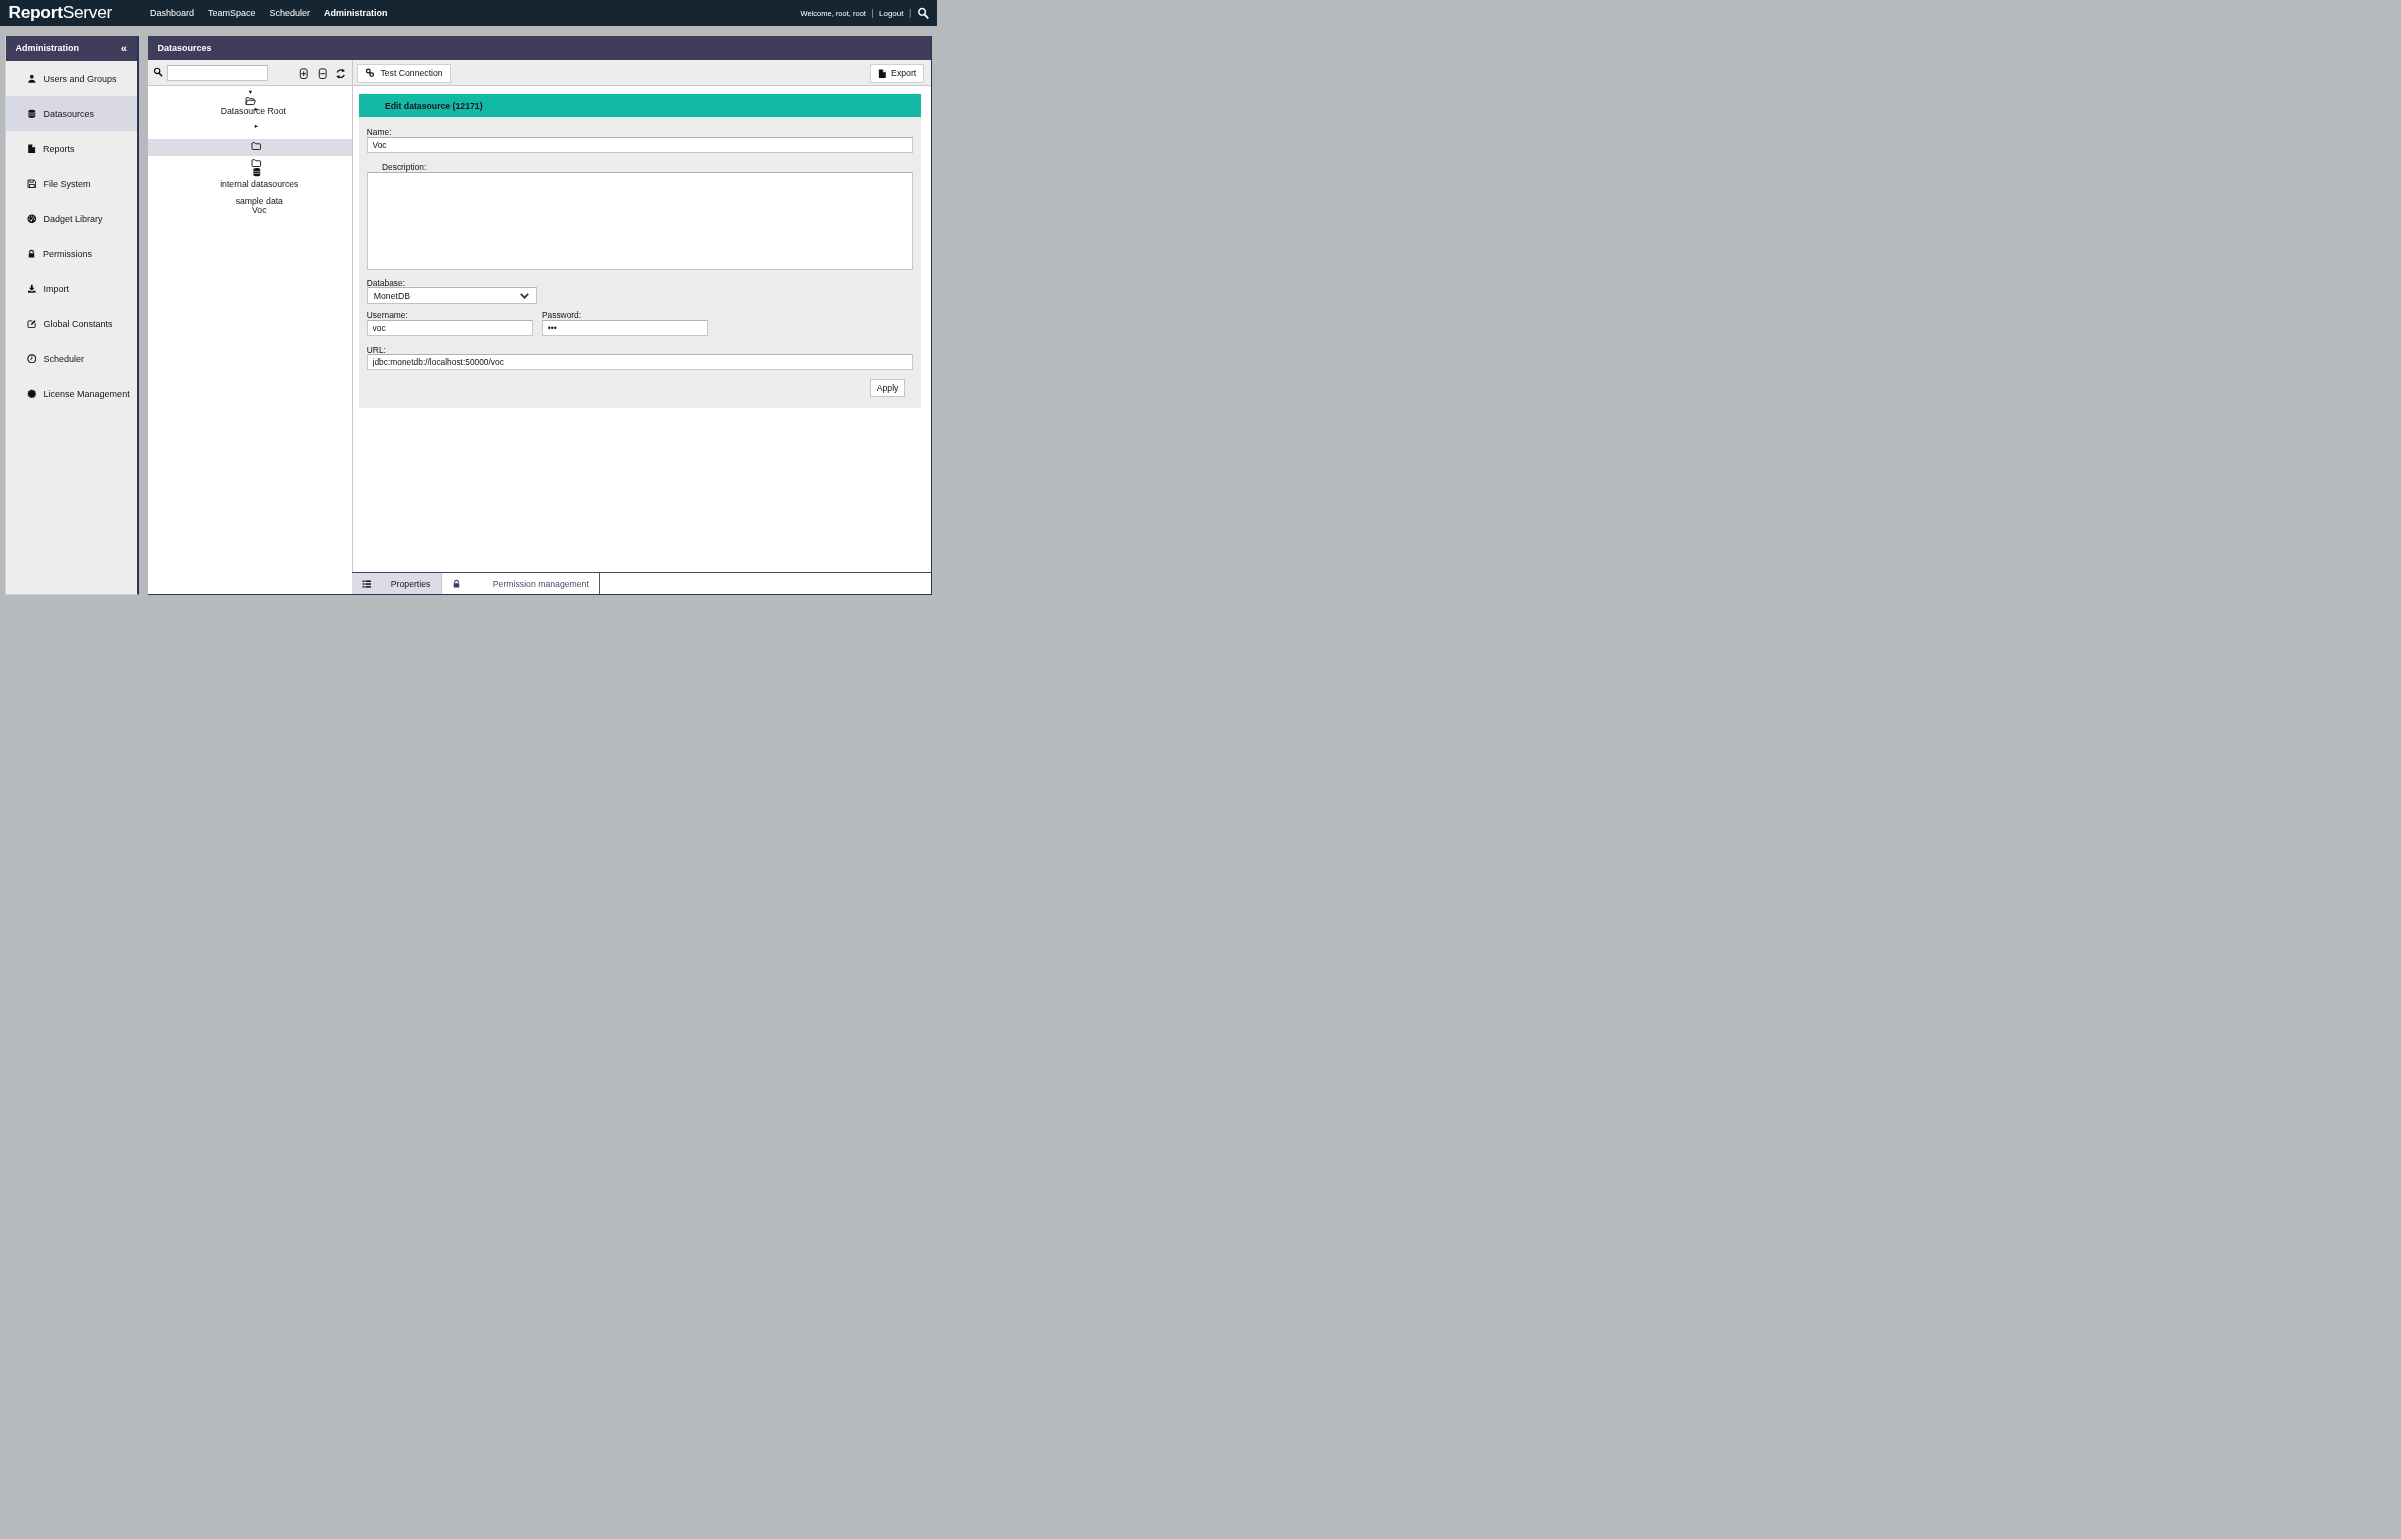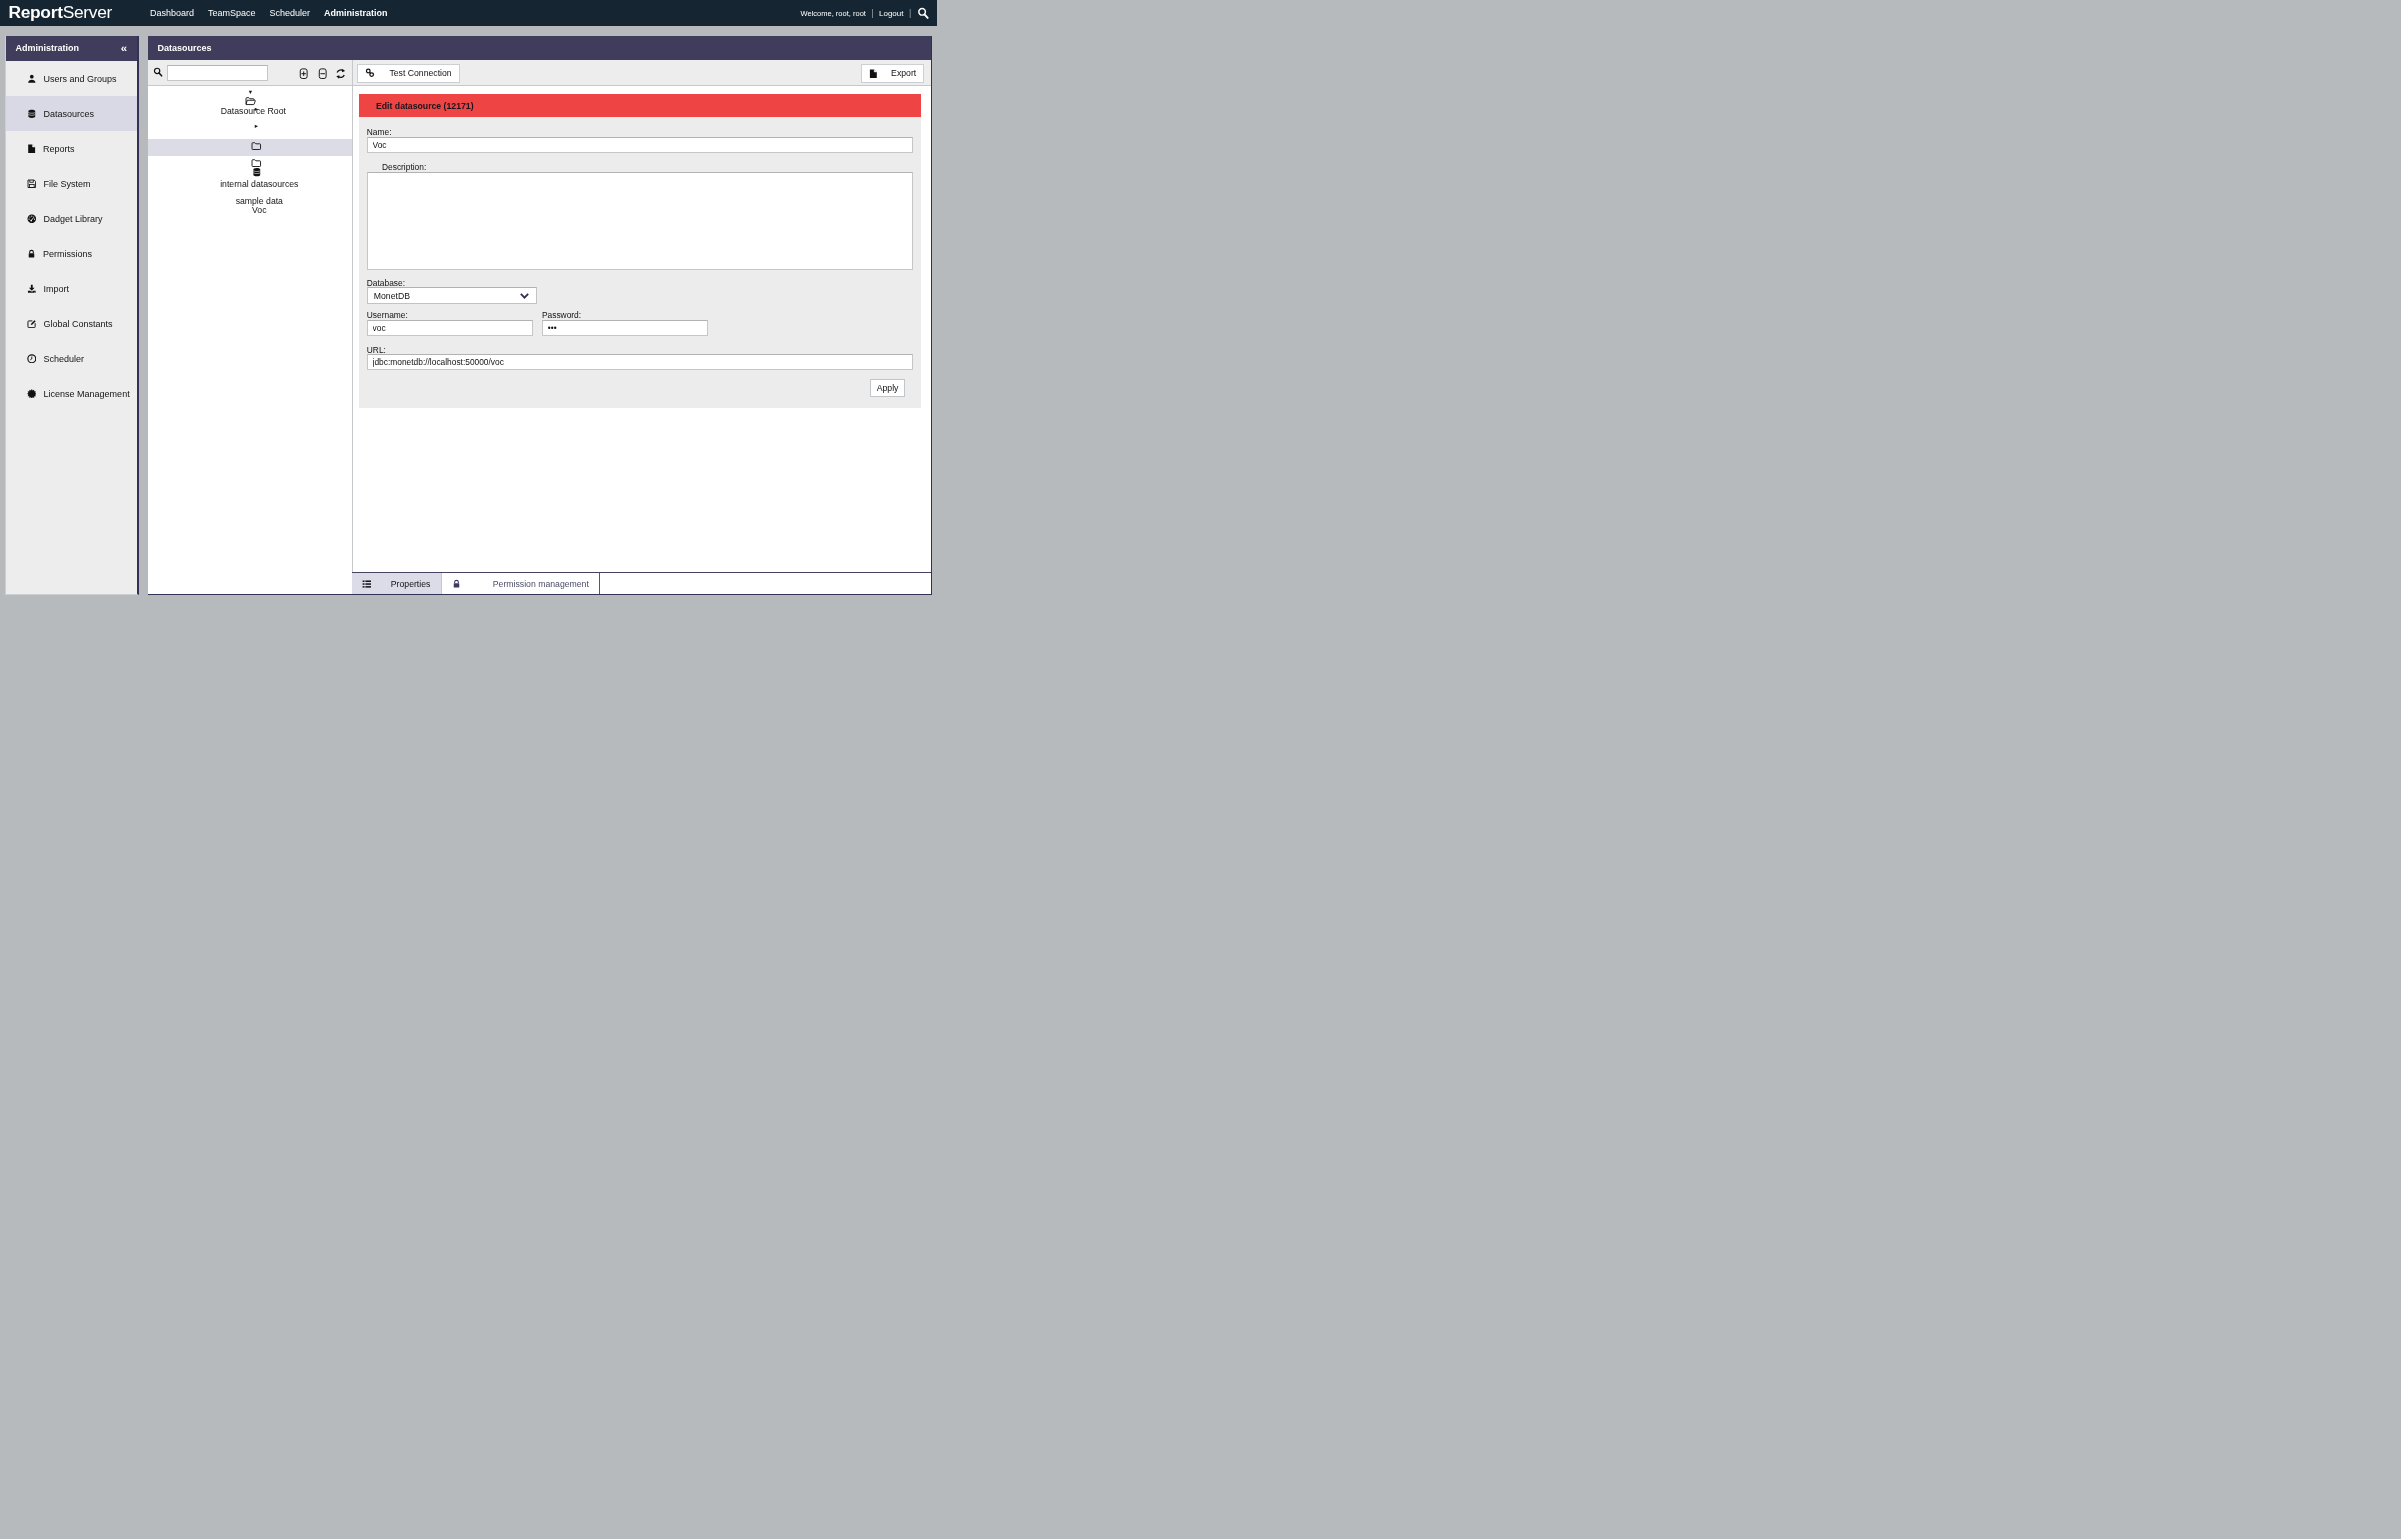--- a/index.html
+++ b/index.html
@@ -49,28 +49,28 @@
   .btn-refresh { left:186px; }
   .tree { position:absolute; left:0; top:51px; width:204px; bottom:0; background:#fff; padding-top:1.2px; }
   .tree-row { height:17px; display:flex; align-items:center; font-size:8.7px; color:#141414; cursor:pointer;flex-direction:column; }
   .tree-row .expander { width:9px; font-size:6.6px; color:#1a1a1a; text-align:left; flex:0 0 auto; }
   .tree-row svg { margin-right:5.4px; flex:0 0 auto; }
   .tree-row.level0 { padding-left:6.6px; }
   .tree-row.level1 { padding-left:18.6px;gap:28px; }
   .tree-row.selected { background:#dcdce6; }
 
   
-  .btn { display:flex; align-items:center; gap:14px; background:#fff; border:1.2px solid #cdd0d2;
+  .btn { display:flex; align-items:center; gap:5px; background:#fff; border:1.2px solid #cdd0d2;
          font-size:8.7px; color:#111; cursor:pointer; font-family:"Liberation Sans", sans-serif; }
   .btn-test { position:absolute; left:209px; top:28px; height:18.6px; padding:0 7.2px; }
   .btn-export { position:absolute; right:6.6px; top:28px; height:18.6px; padding:0 7.2px; }
 
   
   .form-card { position:absolute; left:211px; top:58px; width:562px; }
-  .form-header { height:23px; background:#ef4444; display:flex; align-items:center; padding:0 17px;
+  .form-header { height:23px; background:#14b8a6; display:flex; align-items:center; padding:0 26px;
                  font-weight:700; font-size:8.7px; color:#15151e; }
   .form-body { position:relative; background:#ececec; height:291px; }
   .form-label { position:absolute; font-size:8.4px; color:#111; }
   .lbl-name { left:7.8px; top:10.2px; }
   .lbl-desc { left:23px; top:45px; }
   .lbl-db   { left:7.8px; top:161px; }
   .lbl-user { left:7.8px; top:193px; }
   .lbl-pass { left:183px; top:193px; }
   .lbl-url  { left:7.8px; top:228px; }
   .txt-input { position:absolute; height:16px; background:#fff; border:0.6px solid #c6c6c6; border-top-color:#b2b2b2;

